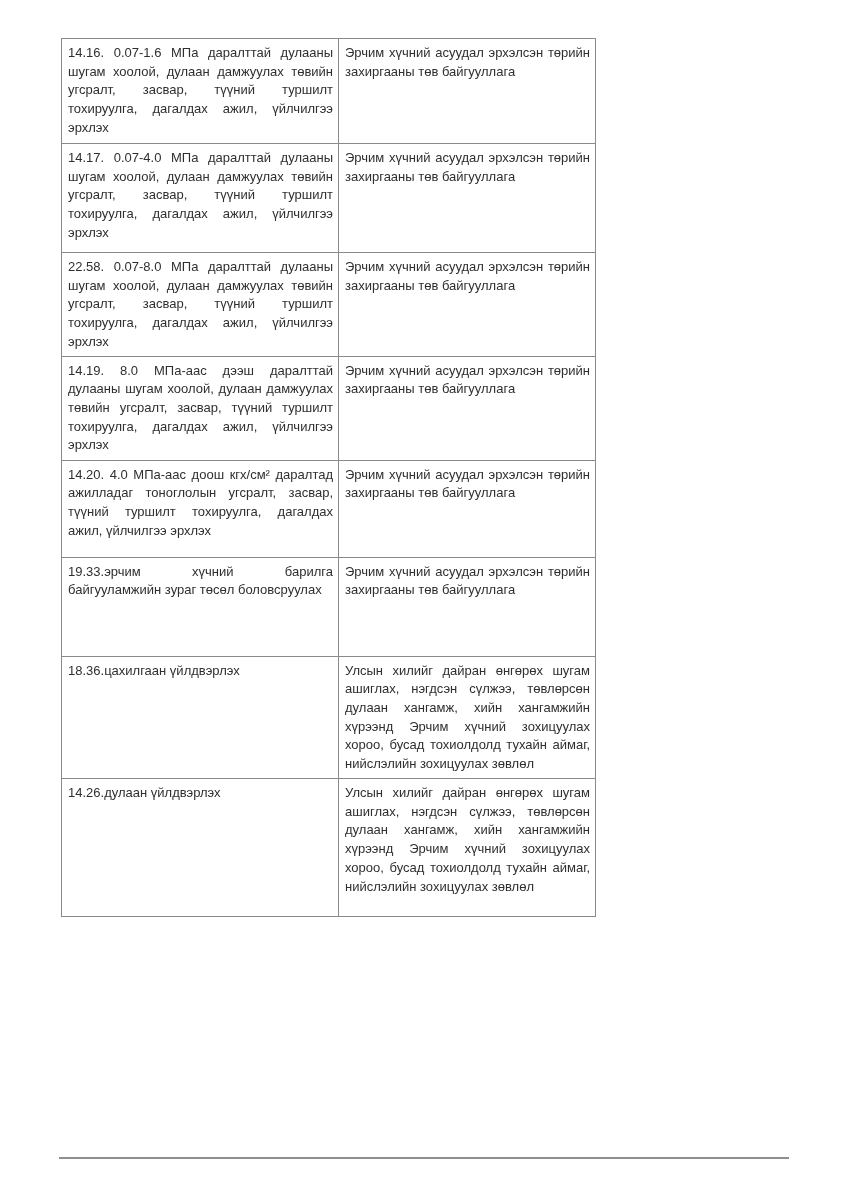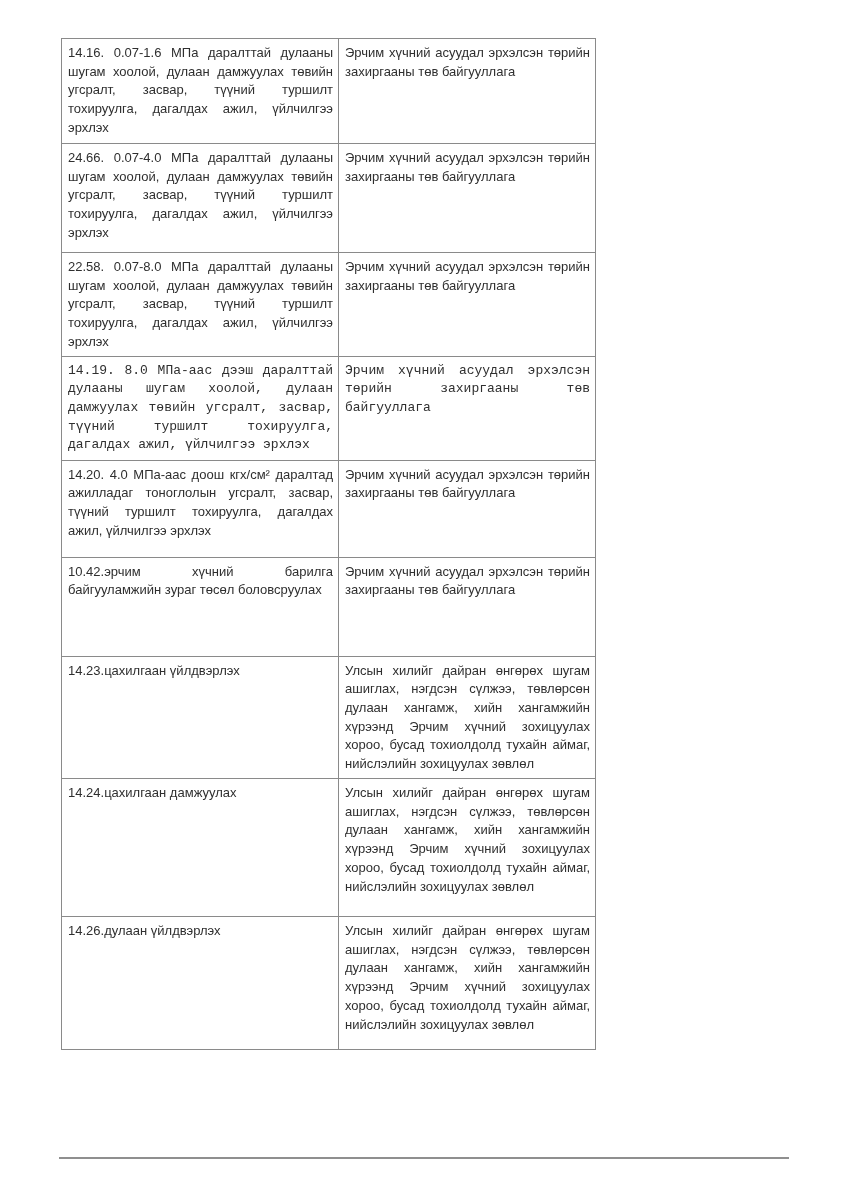--- a/index.html
+++ b/index.html
@@ -33,21 +33,21 @@
     line-height: 1.44;
     color: #2f2f2f;
     text-align: justify;
     text-justify: inter-word;
     overflow: hidden;
   }
   
   tr:nth-child(1)  td { height: 95px; }
   tr:nth-child(2)  td { height: 99px; }
   tr:nth-child(3)  td { height: 84px; }
-  tr:nth-child(4)  td { height: 94px; font-family: Liberation Mono, monospace; }
+  tr:nth-child(4)  td { height: 94px; }
   tr:nth-child(5)  td { height: 87px; }
   tr:nth-child(6)  td { height: 89px; }
   tr:nth-child(7)  td { height: 44px; }
   tr:nth-child(8)  td { height: 128px; }
   tr:nth-child(9)  td { height: 123px; }
   tr:nth-child(10) td { height: 127px; }
   tr:nth-child(11) td { height: 122px; }
 
   .footer-rule {
     position: absolute;
@@ -77,45 +77,41 @@
     <colgroup>
       <col class="col-left">
       <col class="col-right">
     </colgroup>
     <tbody id="table-body">
         <tr>
           <td>14.16. 0.07-1.6 МПа даралттай дулааны шугам хоолой, дулаан дамжуулах төвийн угсралт, засвар, түүний туршилт тохируулга, дагалдах ажил, үйлчилгээ эрхлэх</td>
           <td>Эрчим хүчний асуудал эрхэлсэн төрийн захиргааны төв байгууллага</td>
         </tr>
         <tr>
-          <td>24.66. 0.07-4.0 МПа даралттай дулааны шугам хоолой, дулаан дамжуулах төвийн угсралт, засвар, түүний туршилт тохируулга, дагалдах ажил, үйлчилгээ эрхлэх</td>
+          <td>14.17. 0.07-4.0 МПа даралттай дулааны шугам хоолой, дулаан дамжуулах төвийн угсралт, засвар, түүний туршилт тохируулга, дагалдах ажил, үйлчилгээ эрхлэх</td>
           <td>Эрчим хүчний асуудал эрхэлсэн төрийн захиргааны төв байгууллага</td>
         </tr>
         <tr>
           <td>22.58. 0.07-8.0 МПа даралттай дулааны шугам хоолой, дулаан дамжуулах төвийн угсралт, засвар, түүний туршилт тохируулга, дагалдах ажил, үйлчилгээ эрхлэх</td>
           <td>Эрчим хүчний асуудал эрхэлсэн төрийн захиргааны төв байгууллага</td>
         </tr>
         <tr>
           <td>14.19. 8.0 МПа-аас дээш даралттай дулааны шугам хоолой, дулаан дамжуулах төвийн угсралт, засвар, түүний туршилт тохируулга, дагалдах ажил, үйлчилгээ эрхлэх</td>
           <td>Эрчим хүчний асуудал эрхэлсэн төрийн захиргааны төв байгууллага</td>
         </tr>
         <tr>
           <td>14.20. 4.0 МПа-аас доош кгх/см² даралтад ажилладаг тоноглолын угсралт, засвар, түүний туршилт тохируулга, дагалдах ажил, үйлчилгээ эрхлэх</td>
           <td>Эрчим хүчний асуудал эрхэлсэн төрийн захиргааны төв байгууллага</td>
         </tr>
         <tr>
-          <td>10.42.эрчим хүчний барилга байгууламжийн зураг төсөл боловсруулах</td>
+          <td>19.33.эрчим хүчний барилга байгууламжийн зураг төсөл боловсруулах</td>
           <td>Эрчим хүчний асуудал эрхэлсэн төрийн захиргааны төв байгууллага</td>
         </tr>
         <tr>
-          <td>14.23.цахилгаан үйлдвэрлэх</td>
-          <td>Улсын хилийг дайран өнгөрөх шугам ашиглах, нэгдсэн сүлжээ, төвлөрсөн дулаан хангамж, хийн хангамжийн хүрээнд Эрчим хүчний зохицуулах хороо, бусад тохиолдолд тухайн аймаг, нийслэлийн зохицуулах зөвлөл</td>
-        </tr>
-        <tr>
-          <td>14.24.цахилгаан дамжуулах</td>
+          <td>18.36.цахилгаан үйлдвэрлэх</td>
           <td>Улсын хилийг дайран өнгөрөх шугам ашиглах, нэгдсэн сүлжээ, төвлөрсөн дулаан хангамж, хийн хангамжийн хүрээнд Эрчим хүчний зохицуулах хороо, бусад тохиолдолд тухайн аймаг, нийслэлийн зохицуулах зөвлөл</td>
         </tr>
         <tr>
           <td>14.26.дулаан үйлдвэрлэх</td>
           <td>Улсын хилийг дайран өнгөрөх шугам ашиглах, нэгдсэн сүлжээ, төвлөрсөн дулаан хангамж, хийн хангамжийн хүрээнд Эрчим хүчний зохицуулах хороо, бусад тохиолдолд тухайн аймаг, нийслэлийн зохицуулах зөвлөл</td>
         </tr>
       </tbody>
   </table>
 
   <div class="footer-rule"></div>

